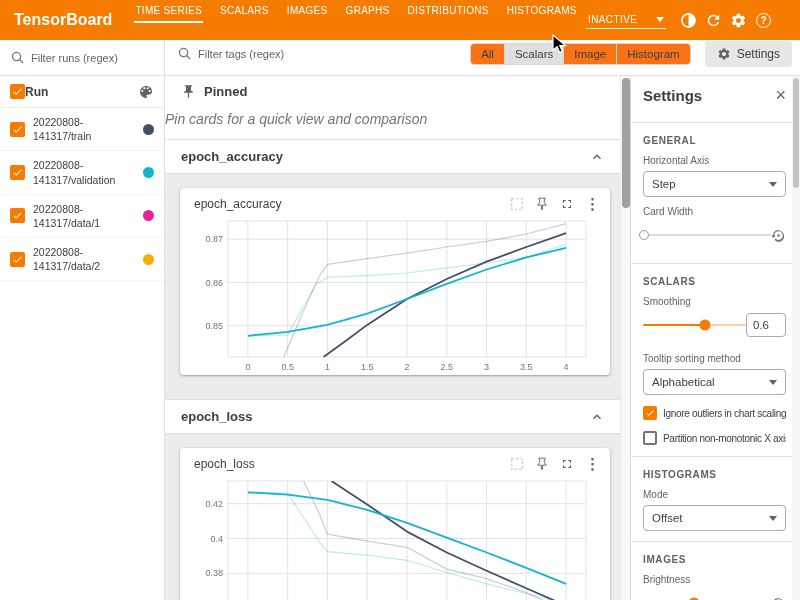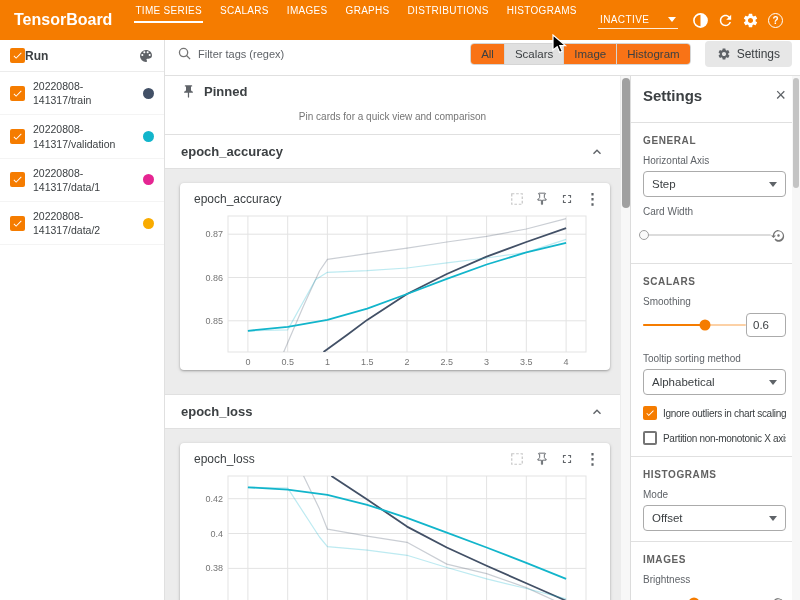--- a/index.html
+++ b/index.html
@@ -7,21 +7,21 @@
   body{font-family:"Liberation Sans",sans-serif;background:#fff;color:#3c4043;position:relative}
   .app{width:800px;height:600px;position:relative;overflow:hidden}
 
   
   .header{height:40px;background:#f57c00;display:flex;align-items:center;color:#fff}
   .brand{font-size:16px;font-weight:bold;padding:0 14px 0 14px;white-space:nowrap}
   .tabs{display:flex;height:100%;align-items:flex-start}
   .tab{display:flex;align-items:center;padding:0 8px;font-size:10px;letter-spacing:.3px;cursor:pointer;white-space:nowrap}
   .tab span{padding:5px 1px;border-bottom:2px solid transparent}
   .tab.active span{border-bottom-color:#fff}
-  .header-right{margin-left:auto;display:flex;align-items:center;gap:0;padding-right:12px}
+  .header-right{margin-left:auto;display:flex;align-items:center;gap:0;padding-right:24px}
   .status-select{display:flex;align-items:center;justify-content:space-between;width:80px;font-size:10px;letter-spacing:.4px;border-bottom:1px solid rgba(255,255,255,.85);padding:3px 2px;margin-right:10px;cursor:pointer}
   .caret-w{width:0;height:0;border-left:4px solid transparent;border-right:4px solid transparent;border-top:5px solid #fff}
   .icon-btn{width:25px;height:25px;display:flex;align-items:center;justify-content:center;cursor:pointer}
   .help-circle{width:15px;height:15px;border:1.5px solid #fff;border-radius:50%;font-size:10px;font-weight:bold;display:flex;align-items:center;justify-content:center}
 
   
   .body{display:flex;height:560px}
   .sidebar{width:165px;border-right:1px solid #e0e0e0;display:flex;flex-direction:column;background:#fff}
   .filter-row{height:36px;display:flex;align-items:center;gap:6px;padding:0 10px;border-bottom:1px solid #e0e0e0}
   .filter-row input{border:none;outline:none;font-size:11px;flex:1;min-width:0;color:#3c4043;background:transparent}
@@ -45,21 +45,21 @@
   .chip-group{display:flex;border:1px solid #d5d5d5;border-radius:4px;overflow:hidden;margin-right:8px;flex:none}
   .chip{padding:4px 10px;font-size:11.5px;color:#3c4043;background:#f97316;border-left:1px solid #d5d5d5;cursor:pointer;white-space:nowrap}
   .chip:first-child{border-left:none}
   .chip.chip-hover{background:#e0e0e0}
   .settings-btn{display:flex;align-items:center;gap:6px;background:#e7e7e7;border:none;border-radius:4px;padding:6px 12px;font-size:12px;color:#3c4043;cursor:pointer;flex:none;font-family:inherit}
 
   .content{flex:1;display:flex;min-height:0}
   .cards{flex:1;min-width:0;overflow:hidden;background:#fff}
   .pinned-row{display:flex;align-items:center;gap:8px;padding:8px 16px 6px}
   .pinned-title{font-size:13px;font-weight:bold;color:#3c4043}
-  .pinned-hint{text-align:center;font-size:10px;color:#757575;padding:6px 0 12px;border-bottom:1px solid #e0e0e0}
+  .pinned-hint{text-align:left;font-style:italic;font-size:14px;color:#757575;padding:6px 0 12px;border-bottom:1px solid #e0e0e0}
   .section-header{display:flex;align-items:center;justify-content:space-between;padding:9px 16px;border-bottom:1px solid #e0e0e0;background:#fff;cursor:pointer}
   .section-title{font-size:13px;font-weight:bold;color:#3c4043}
   .section-body{background:#ececec;padding:14px 0 14px 15px;border-bottom:1px solid #e0e0e0}
   .card{width:430px;background:#fff;border-radius:4px;box-shadow:0 1px 2px rgba(0,0,0,.25),0 1px 4px rgba(0,0,0,.12)}
   .card-header{display:flex;align-items:center;padding:8px 10px 2px 14px}
   .card-title{flex:1;font-size:12px;color:#3c4043}
   .card-icons{display:flex;align-items:center;gap:11px}
   .card-icons>span{display:flex;align-items:center;cursor:pointer}
   .more-vert{font-size:15px;font-weight:bold;color:#5f6368;line-height:1}
   .chart{width:404px;height:160px;margin:2px 12px 10px}
@@ -147,20 +147,27 @@
       </div>
       <div class="icon-btn">
         <span class="help-circle">?</span>
       </div>
     </div>
   </header>
 
   <div class="body">
 
     <aside class="sidebar">
+      <div class="filter-row">
+        <svg width="15" height="15" viewBox="0 0 16 16">
+            <circle cx="7" cy="7" r="4.4" stroke="#757575" stroke-width="1.4" fill="none"></circle>
+            <line x1="10.4" y1="10.4" x2="14" y2="14" stroke="#757575" stroke-width="1.4"></line>
+          </svg>
+        <input placeholder="Filter runs (regex)" style="">
+      </div>
       <div class="run-header">
         <span class="checkbox checked">
             <svg width="11" height="11" viewBox="0 0 24 24">
               <path d="M9 16.2 4.8 12l-1.4 1.4L9 19 21 7l-1.4-1.4z" fill="#fff"></path>
             </svg>
           </span>
         <span class="run-header-label">Run</span>
         <svg width="16" height="16" viewBox="0 0 24 24">
             <path d="M12 3a9 9 0 0 0 0 18c.83 0 1.5-.67 1.5-1.5 0-.39-.15-.74-.39-1.01-.23-.26-.38-.61-.38-.99 0-.83.67-1.5 1.5-1.5H16a5 5 0 0 0 5-5c0-4.42-4.03-8-9-8zm-5.5 9c-.83 0-1.5-.67-1.5-1.5S5.67 9 6.5 9 8 9.67 8 10.5 7.33 12 6.5 12zm3-4C8.67 8 8 7.33 8 6.5S8.67 5 9.5 5s1.5.67 1.5 1.5S10.33 8 9.5 8zm5 0c-.83 0-1.5-.67-1.5-1.5S13.67 5 14.5 5s1.5.67 1.5 1.5S15.33 8 14.5 8zm3 4c-.83 0-1.5-.67-1.5-1.5S16.67 9 17.5 9s1.5.67 1.5 1.5-.67 1.5-1.5 1.5z" fill="#5f6368"></path>
           </svg>

